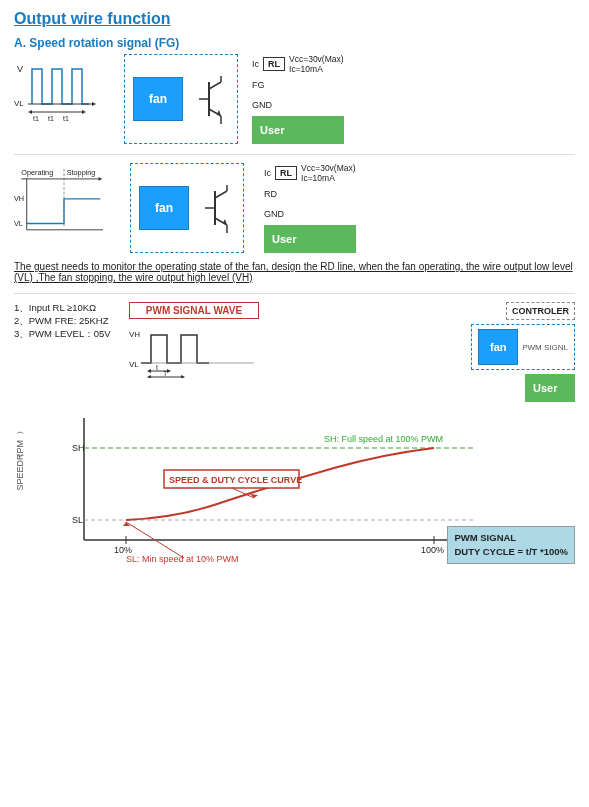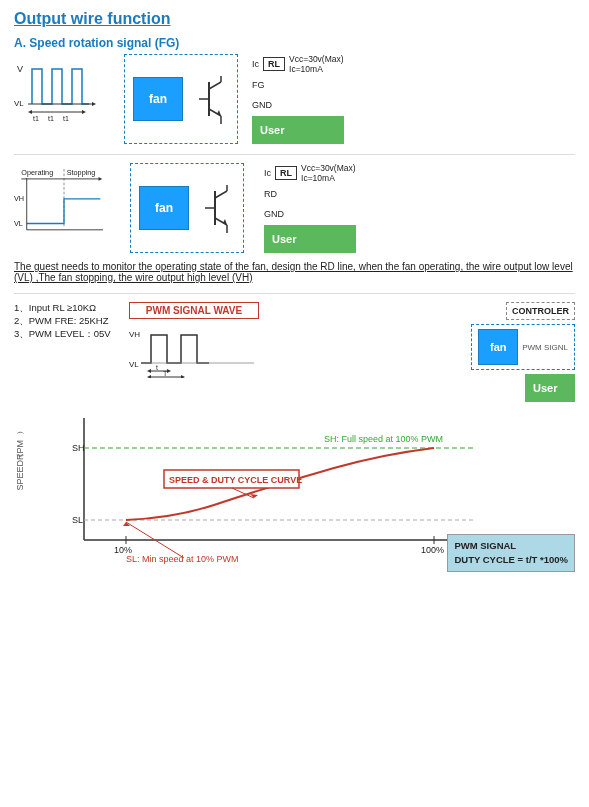--- a/index.html
+++ b/index.html
@@ -353,18 +353,18 @@
       <polygon points="200,88 196,84 204,85" fill="#c0392b"></polygon>
 
       <text x="270" y="32" font-size="9" fill="#3a3">SH: Full speed at 100% PWM</text>
 
       <text x="72" y="152" font-size="9" fill="#c0392b">SL: Min speed at 10% PWM</text>
       <line x1="130" y1="148" x2="72" y2="112" stroke="#c0392b" stroke-width="1"></line>
       <polygon points="72,112 76,116 69,116" fill="#c0392b"></polygon>
     </svg>
 
     
-    <div style="position:absolute;right:0;bottom:0;background:#add8e6;border:1px solid #999;padding:4px 6px;font-size:9.5px;font-weight:bold;line-height:1.5;">
+    <div style="position:absolute;right:0;bottom:8px;background:#add8e6;border:1px solid #999;padding:4px 6px;font-size:9.5px;font-weight:bold;line-height:1.5;">
       <div>PWM SIGNAL</div>
       <div>DUTY CYCLE = t/T *100%</div>
     </div>
   </div>
 </div>
 
 </body></html>

